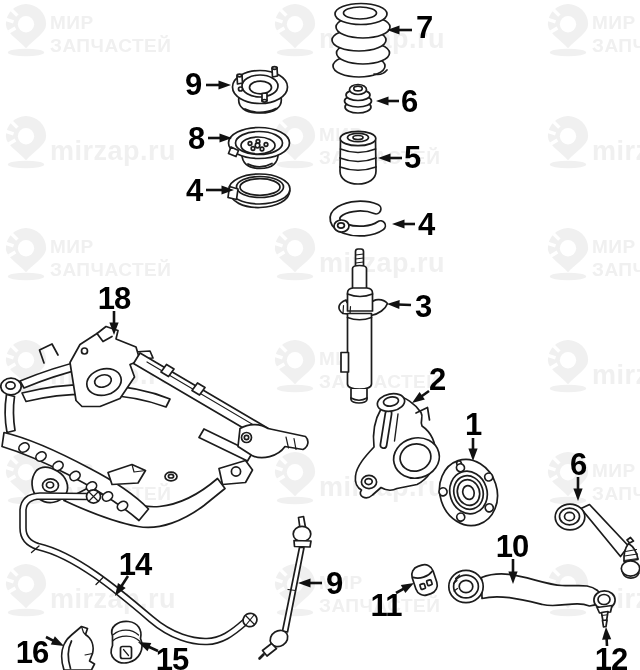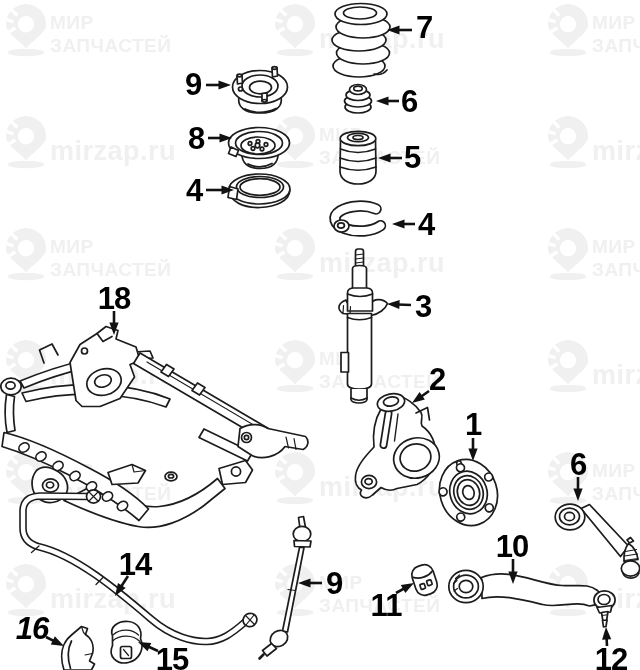--- a/index.html
+++ b/index.html
@@ -386,16 +386,16 @@
       <div class="callout" style="left: 423px; top: 306px;">3</div>
       <div class="callout" style="left: 437px; top: 379px;">2</div>
       <div class="callout" style="left: 473px; top: 424px;">1</div>
       <div class="callout" style="left: 578px; top: 464px;">6</div>
       <div class="callout" style="left: 512px; top: 546px;">10</div>
       <div class="callout" style="left: 386px; top: 605px;">11</div>
       <div class="callout" style="left: 611px; top: 659px;">12</div>
       <div class="callout" style="left: 114px; top: 298px;">18</div>
       <div class="callout" style="left: 135px; top: 564px;">14</div>
       <div class="callout" style="left: 334px; top: 583px;">9</div>
-      <div class="callout" style="left: 32px; top: 628px; font-style: italic;">16</div>
+      <div class="callout" style="left: 32px; top: 652px;">16</div>
       <div class="callout" style="left: 172px; top: 659px;">15</div>
     </div>
 </div>
 
 </body></html>

